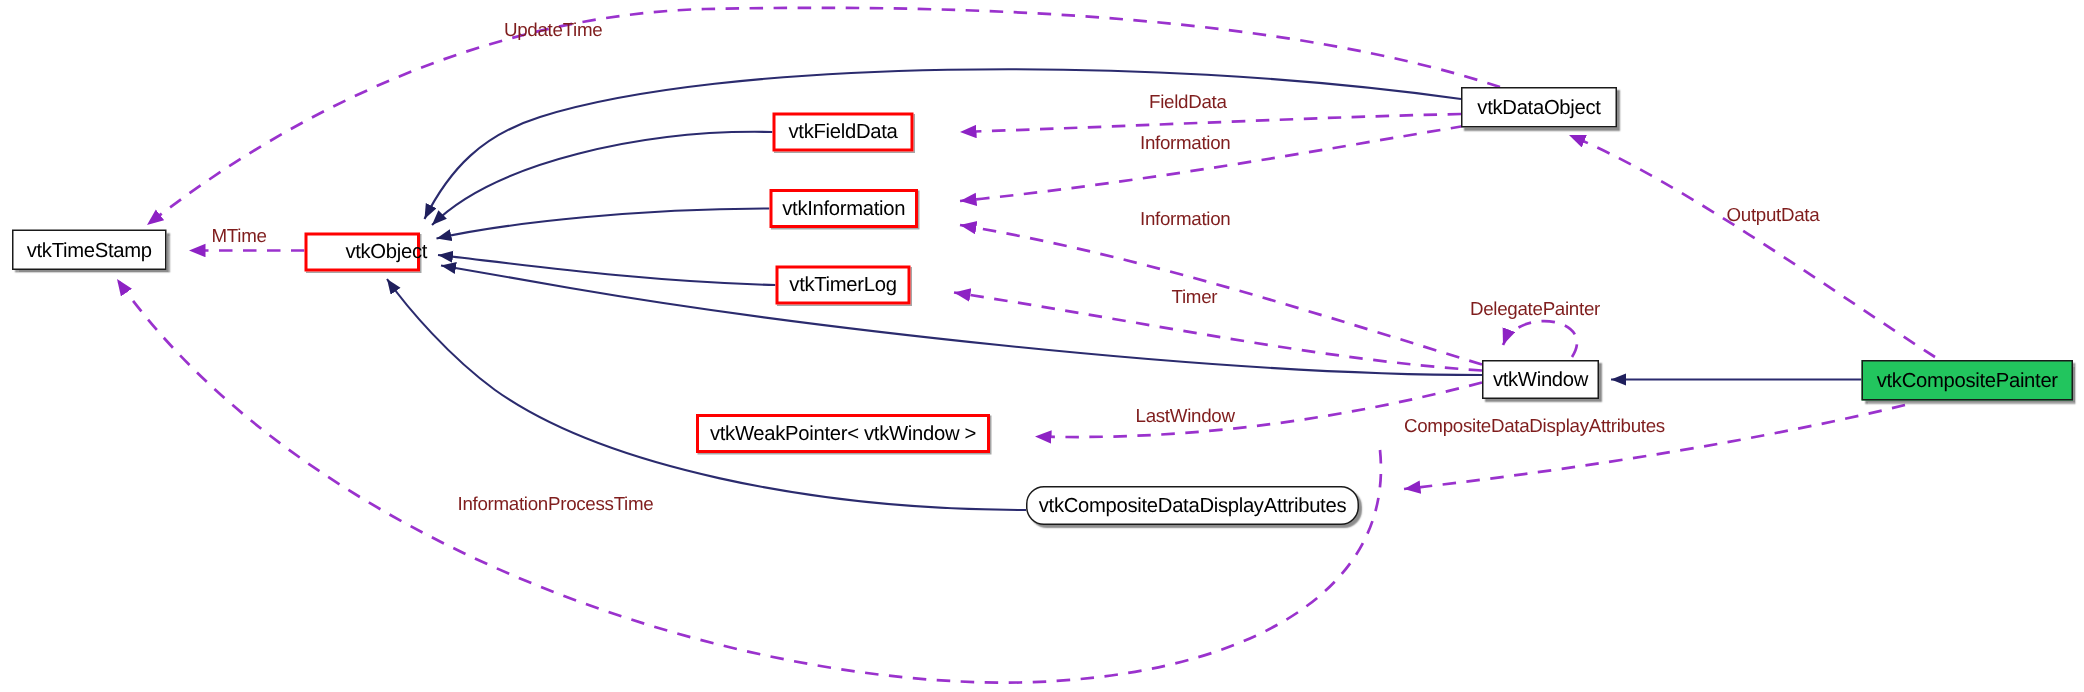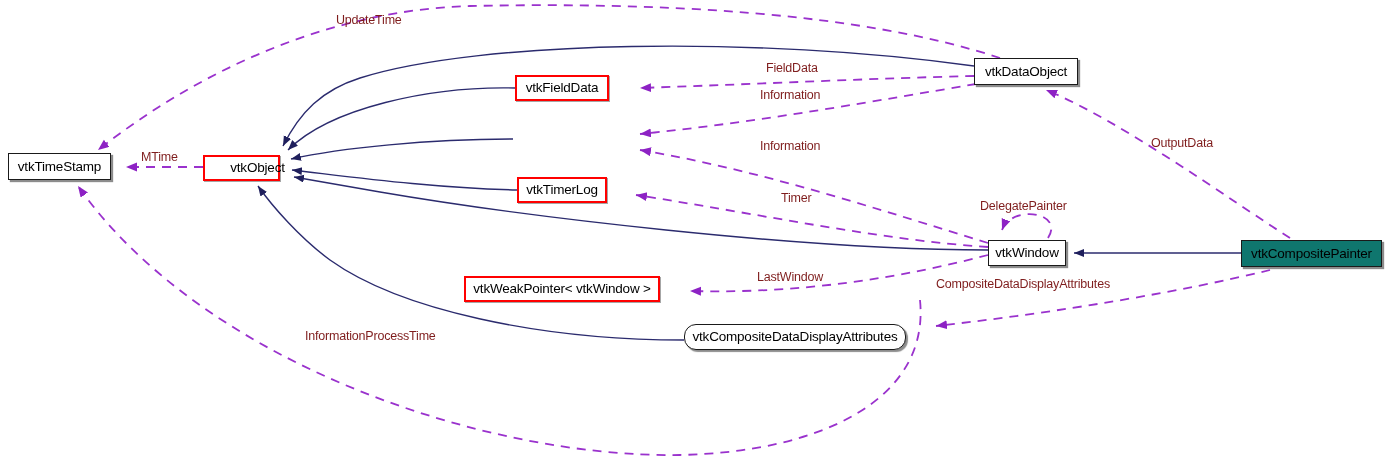--- a/index.html
+++ b/index.html
@@ -55,21 +55,21 @@
   .node-box.red {
     border: 2px solid #ff0000;
     box-shadow: 1px 1px 0 rgba(0,0,0,0.35);
   }
   .node-box.black {
     border: 1.5px solid #1a1a1a;
     box-shadow: 2px 2px 1px rgba(0,0,0,0.45);
   }
   .node-box.gray {
     border: 1.5px solid #1a1a1a;
-    background: #0f766e;
+    background: #22c55e;
     box-shadow: 2px 2px 1px rgba(0,0,0,0.45);
   }
   .edge-label {
     position: absolute;
     font-size: 12.5px;
     color: #7f1d1d;
     white-space: nowrap;
     letter-spacing: -0.2px;
     background: transparent;
     line-height: 1;
@@ -122,20 +122,21 @@
 
       <path class="edge-usage" marker-end="url(#au)" d="M 1290,238 C 1230,200 1120,120 1046,90"></path>
 
       <path class="edge-usage" marker-end="url(#au)" d="M 1270,270 C 1180,292 1060,312 936,326"></path>
     </g>
   </svg>
 
   <div class="node-box black" style="left:8px;  top:153px; width:103px; height:27px;">vtkTimeStamp</div>
   <div class="node-box red" style="left:203px;top:155px; width:77px;  height:26px;padding-left:32px;">vtkObject</div>
   <div class="node-box red" style="left:515px;top:75px;  width:94px;  height:26px;">vtkFieldData</div>
+  <div class="node-box red" style="left:513px;top:126px; width:99px;  height:26px;">vtkInformation</div>
   <div class="node-box red" style="left:517px;top:177px; width:90px;  height:26px;">vtkTimerLog</div>
   <div class="node-box red" style="left:464px;top:276px; width:196px; height:26px;">vtkWeakPointer&lt; vtkWindow &gt;</div>
   <div class="node-box black" style="left:684px;top:324px; width:222px; height:26px;border-radius:12px;">vtkCompositeDataDisplayAttributes</div>
   <div class="node-box black" style="left:974px;top:58px;  width:104px; height:27px;">vtkDataObject</div>
   <div class="node-box black" style="left:988px;top:240px; width:78px;  height:26px;">vtkWindow</div>
   <div class="node-box gray" style="left:1241px;top:240px;width:141px; height:27px;">vtkCompositePainter</div>
 
   <div class="edge-label" style="left:336px; top:14px;">UpdateTime</div>
   <div class="edge-label" style="left:141px; top:151px;">MTime</div>
   <div class="edge-label" style="left:766px; top:62px;">FieldData</div>

